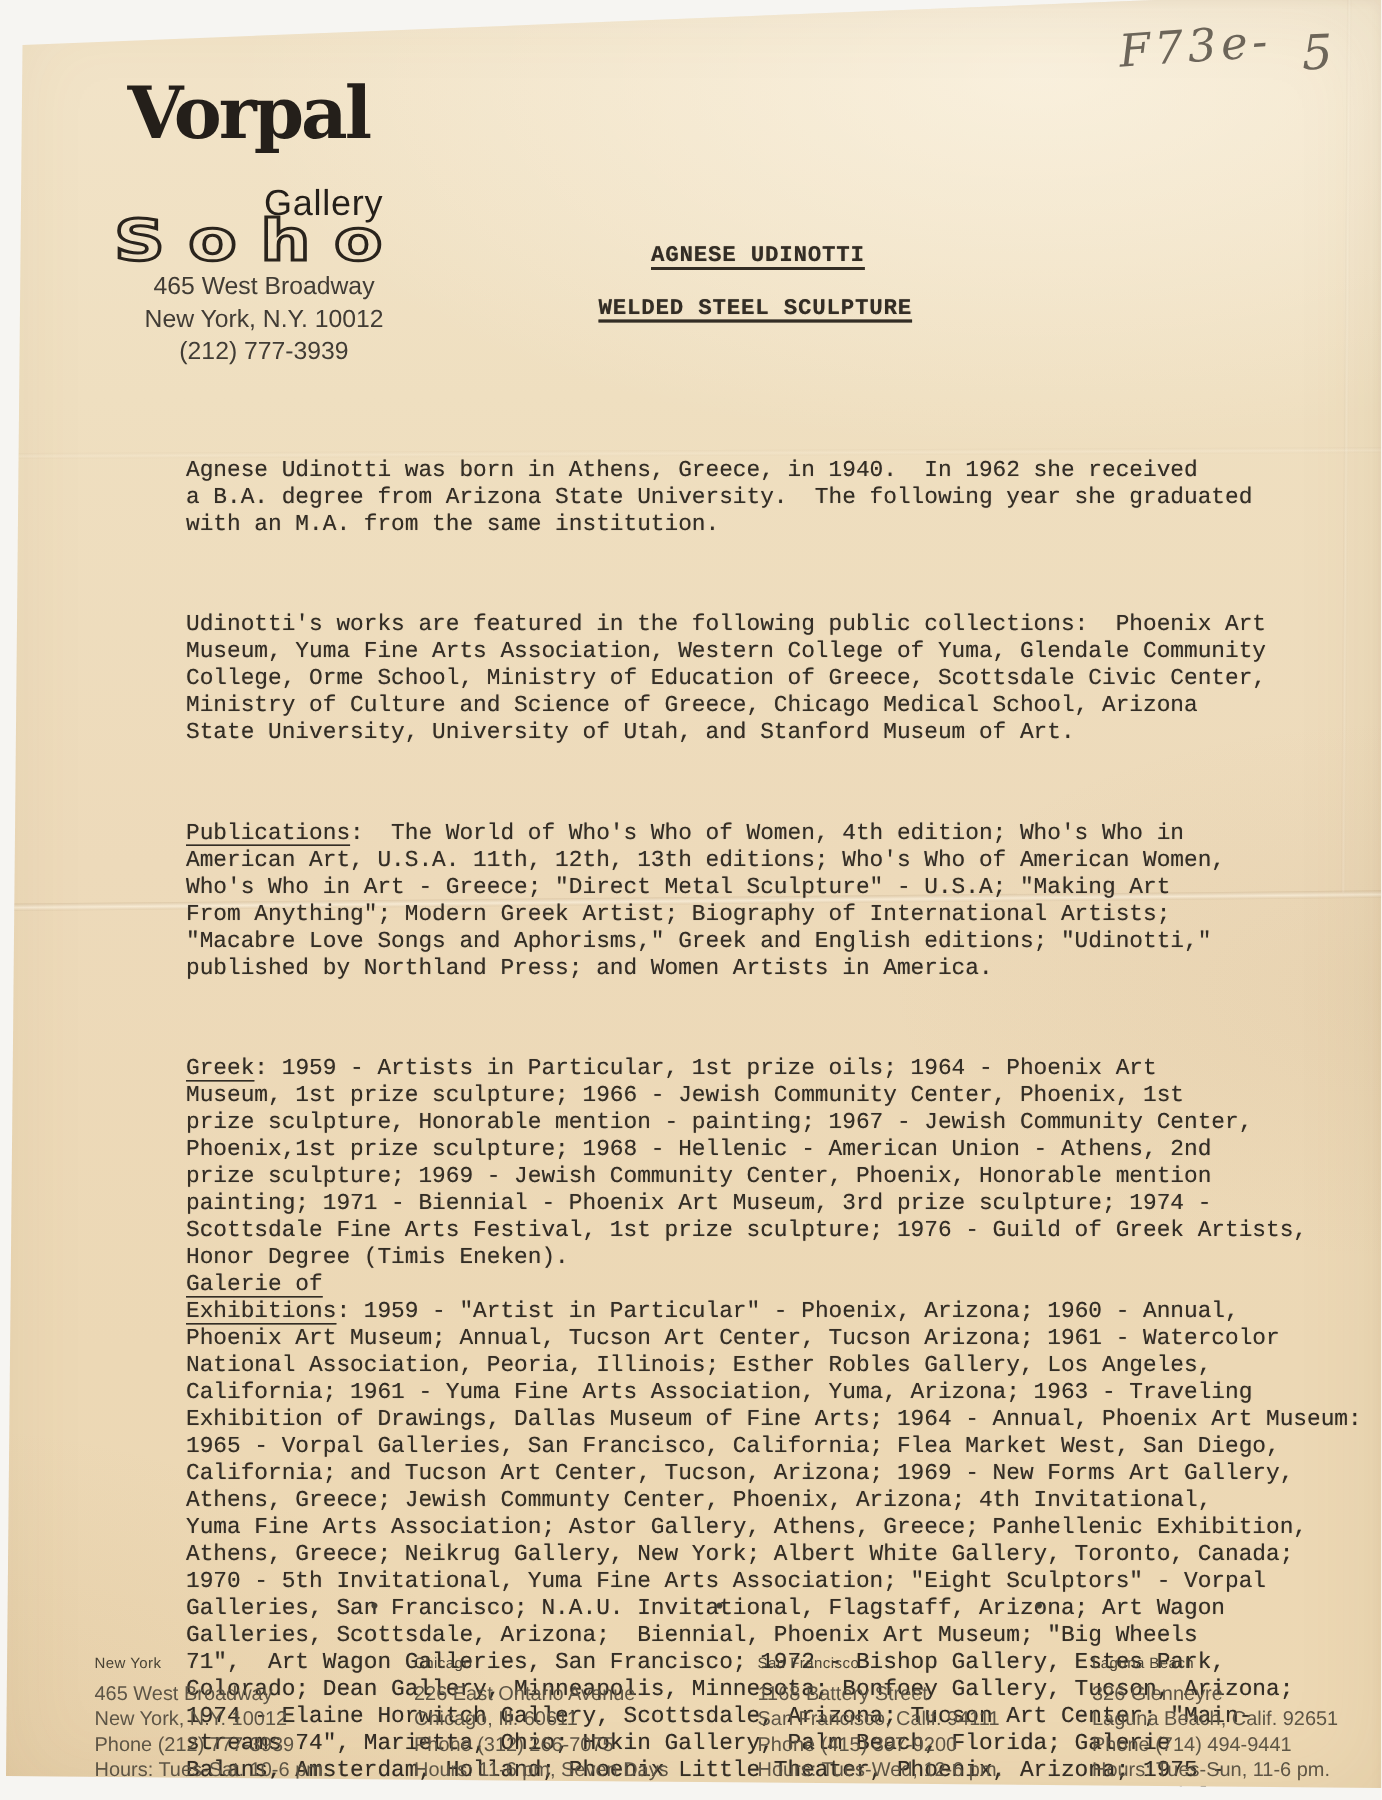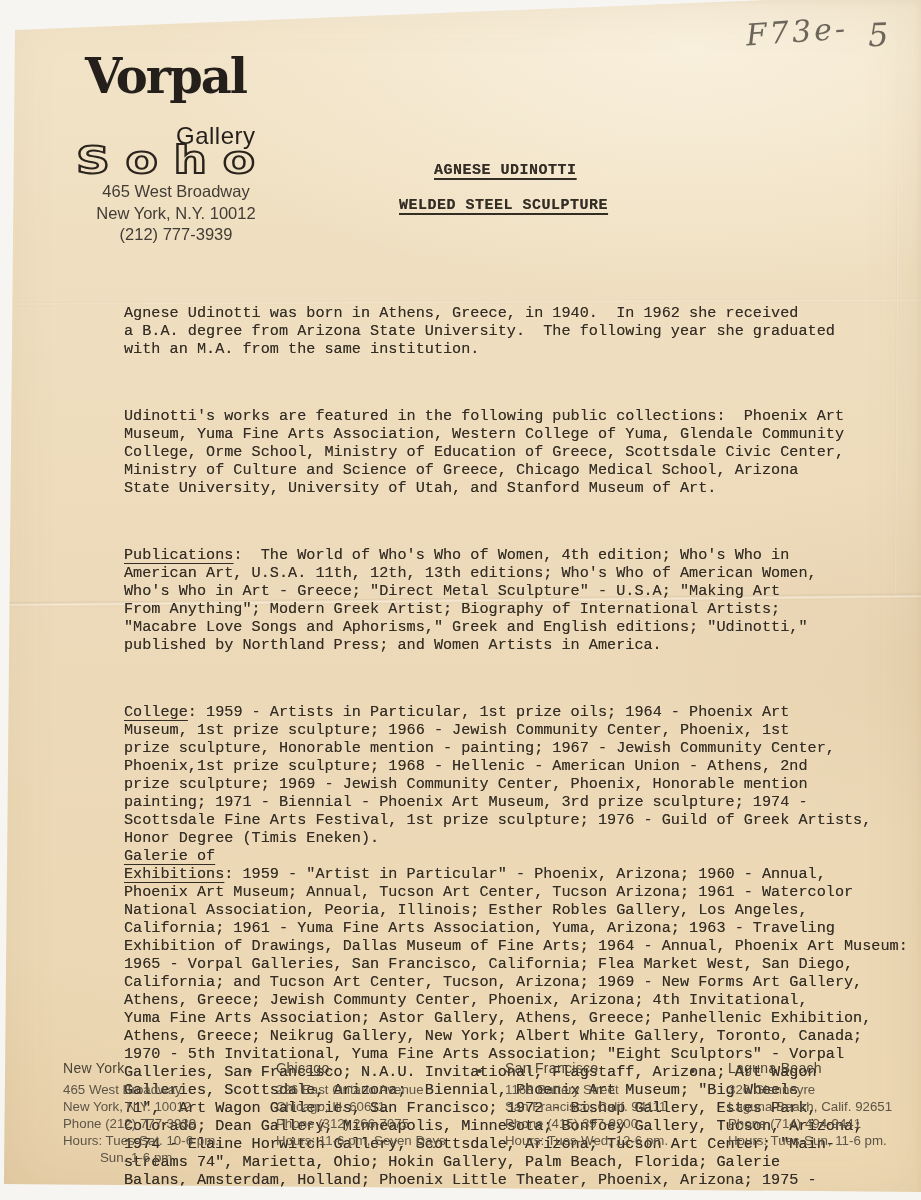--- a/index.html
+++ b/index.html
@@ -44,21 +44,21 @@
   .doc-title{position:absolute;font-size:15px;font-weight:700;letter-spacing:0.5px;
     text-decoration:underline;text-underline-offset:4px;text-decoration-thickness:1.5px;}
   .t-artist{left:434px;top:162px;}
   .t-subject{left:399px;top:197px;text-align:right;}
   .doc-body{position:absolute;left:124px;top:268px;width:802px;
     font-size:15.2px;line-height:18px;white-space:pre-wrap;}
   .doc-body p{margin:0 0 13px 0;}
   .u{text-decoration:underline;text-underline-offset:3.5px;text-decoration-thickness:1.2px;}
   
   .fcol{position:absolute;top:1060px;color:#554e40;}
-  .fcity{font-size:14px;letter-spacing:0.3px;color:#494335;}
+  .fcity{font-size:10px;letter-spacing:0.3px;color:#494335;margin-top:44px;}
   .fdetails{margin-top:5px;font-size:13.3px;line-height:17px;white-space:pre-wrap;color:#5d5546;}
   .fb{position:absolute;top:1062px;font-size:15px;color:#494335;}
   .c-ny{left:63px;}  .b1{left:247px;} .c-ch{left:276px;} .b2{left:477px;}
   .c-sf{left:505px;} .b3{left:690px;} .c-lb{left:728px;}
 </style>
 </head>
 <body>
 
 <div class="page">
   <div class="paper">
@@ -88,21 +88,21 @@
 Museum, Yuma Fine Arts Association, Western College of Yuma, Glendale Community
 College, Orme School, Ministry of Education of Greece, Scottsdale Civic Center,
 Ministry of Culture and Science of Greece, Chicago Medical School, Arizona
 State University, University of Utah, and Stanford Museum of Art.</p>
       <p><span class="u">Publications</span><span>:  The World of Who's Who of Women, 4th edition; Who's Who in
 American Art, U.S.A. 11th, 12th, 13th editions; Who's Who of American Women,
 Who's Who in Art - Greece; "Direct Metal Sculpture" - U.S.A; "Making Art
 From Anything"; Modern Greek Artist; Biography of International Artists;
 "Macabre Love Songs and Aphorisms," Greek and English editions; "Udinotti,"
 published by Northland Press; and Women Artists in America.</span></p>
-      <p><span class="u">College</span><span>: 1959 - Artists in Particular, 1st prize oils; 1964 - Phoenix Art
+      <p><span class="u">Greek</span><span>: 1959 - Artists in Particular, 1st prize oils; 1964 - Phoenix Art
 Museum, 1st prize sculpture; 1966 - Jewish Community Center, Phoenix, 1st
 prize sculpture, Honorable mention - painting; 1967 - Jewish Community Center,
 Phoenix,1st prize sculpture; 1968 - Hellenic - American Union - Athens, 2nd
 prize sculpture; 1969 - Jewish Community Center, Phoenix, Honorable mention
 painting; 1971 - Biennial - Phoenix Art Museum, 3rd prize sculpture; 1974 -
 Scottsdale Fine Arts Festival, 1st prize sculpture; 1976 - Guild of Greek Artists,
 Honor Degree (Timis Eneken).
 </span><span class="u">Galerie of
 </span><span class="u">Exhibitions</span><span>: 1959 - "Artist in Particular" - Phoenix, Arizona; 1960 - Annual,
 Phoenix Art Museum; Annual, Tucson Art Center, Tucson Arizona; 1961 - Watercolor

